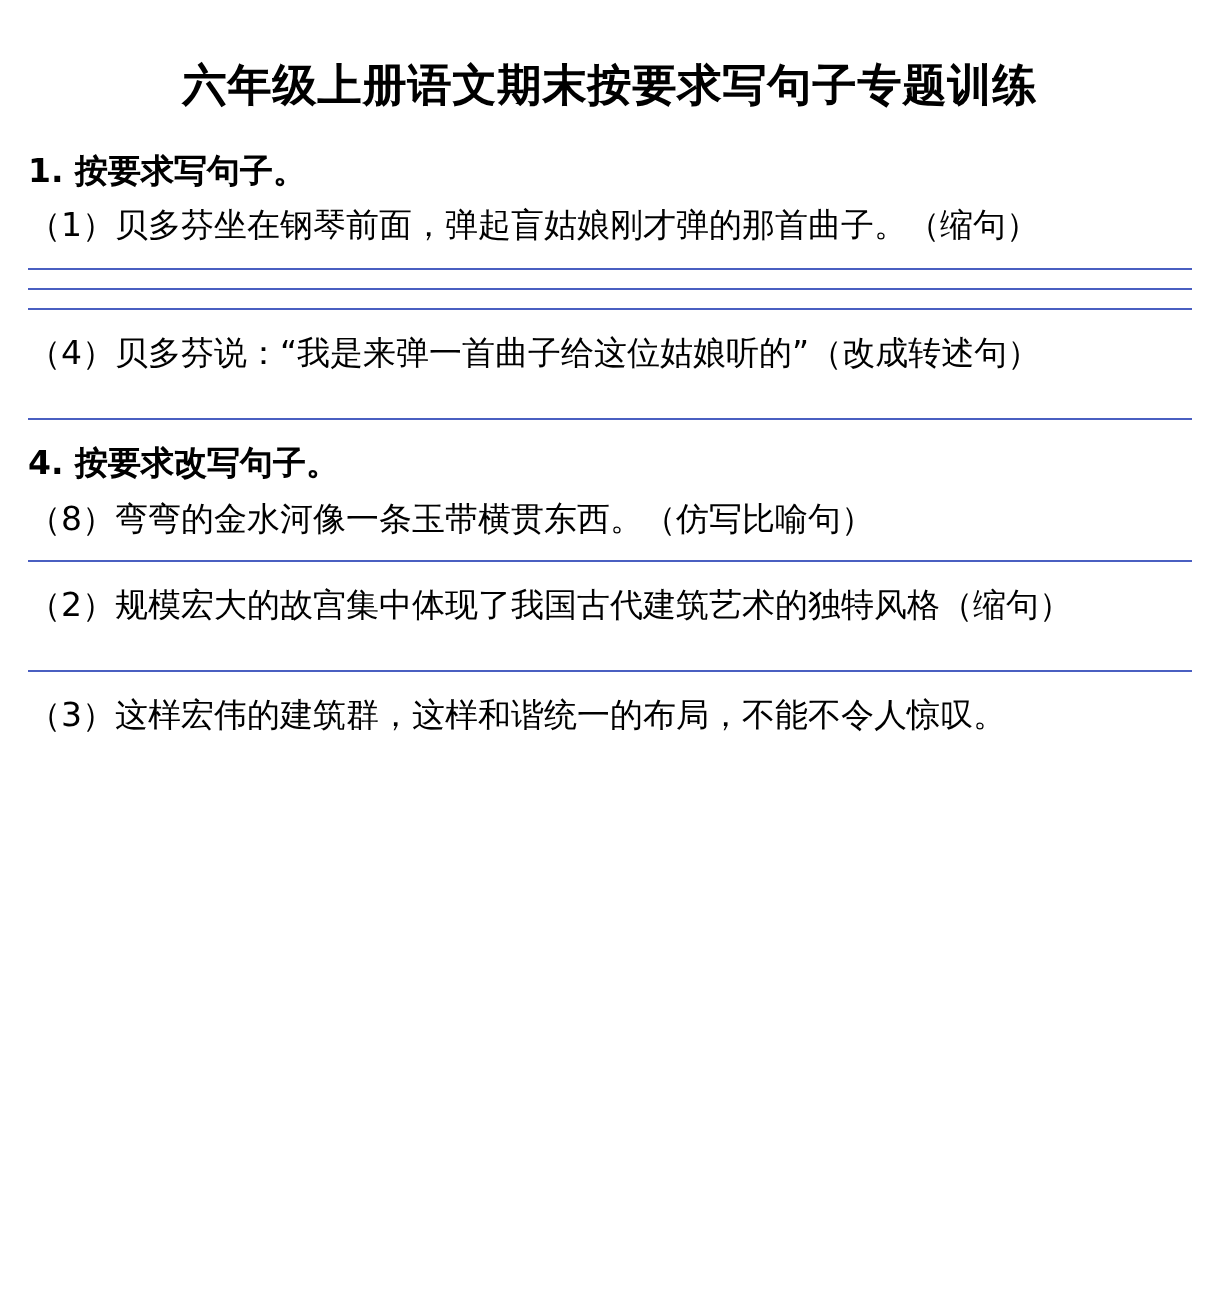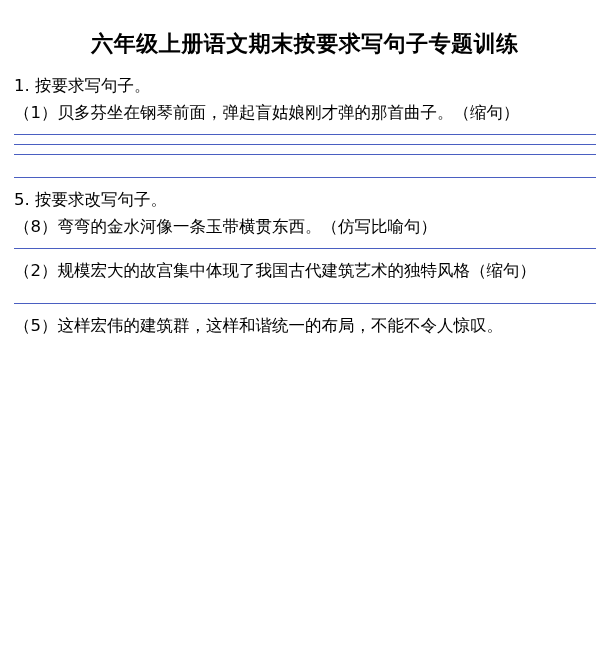--- a/index.html
+++ b/index.html
@@ -27,21 +27,21 @@
     font-size: 22px;
     font-weight: bold;
     letter-spacing: 0.5px;
     line-height: 1.3;
     margin: 8px 0 14px 0;
   }
   .section-heading {
     font-size: 16.5px;
     line-height: 1.55;
     margin: 0 0 2px 0;
-    font-weight: normal;
+    font-weight: bold;
   }
   .q-item {
     font-size: 16.5px;
     line-height: 1.6;
     margin: 0;
     padding: 0;
   }
   .q-block {
     margin: 0 0 6px 0;
   }
@@ -68,36 +68,39 @@
 
     <div class="q-block">
       <div class="q-item">（1）贝多芬坐在钢琴前面，弹起盲姑娘刚才弹的那首曲子。（缩句）</div>
     </div>
     <hr class="rule">
 
     <hr class="rule">
 
     <hr class="rule">
 
+    <div class="q-block">
+      <div class="q-item">（4）贝多芬说：“我是来弹一首曲子给这位姑娘听的”（改成转述句）</div>
+    </div>
     <div class="spacer-sm"></div>
     <hr class="rule">
   </div>
 
   <div class="section">
-    <div class="section-heading">5. 按要求改写句子。</div>
+    <div class="section-heading">4. 按要求改写句子。</div>
 
     <div class="q-block">
       <div class="q-item">（8）弯弯的金水河像一条玉带横贯东西。（仿写比喻句）</div>
     </div>
     <hr class="rule">
 
     <div class="q-block">
       <div class="q-item">（2）规模宏大的故宫集中体现了我国古代建筑艺术的独特风格（缩句）</div>
     </div>
     <div class="spacer-sm"></div>
     <hr class="rule">
 
     <div class="q-block">
-      <div class="q-item">（5）这样宏伟的建筑群，这样和谐统一的布局，不能不令人惊叹。</div>
+      <div class="q-item">（3）这样宏伟的建筑群，这样和谐统一的布局，不能不令人惊叹。</div>
     </div>
   </div>
 
 </div>
 
 </body></html>

